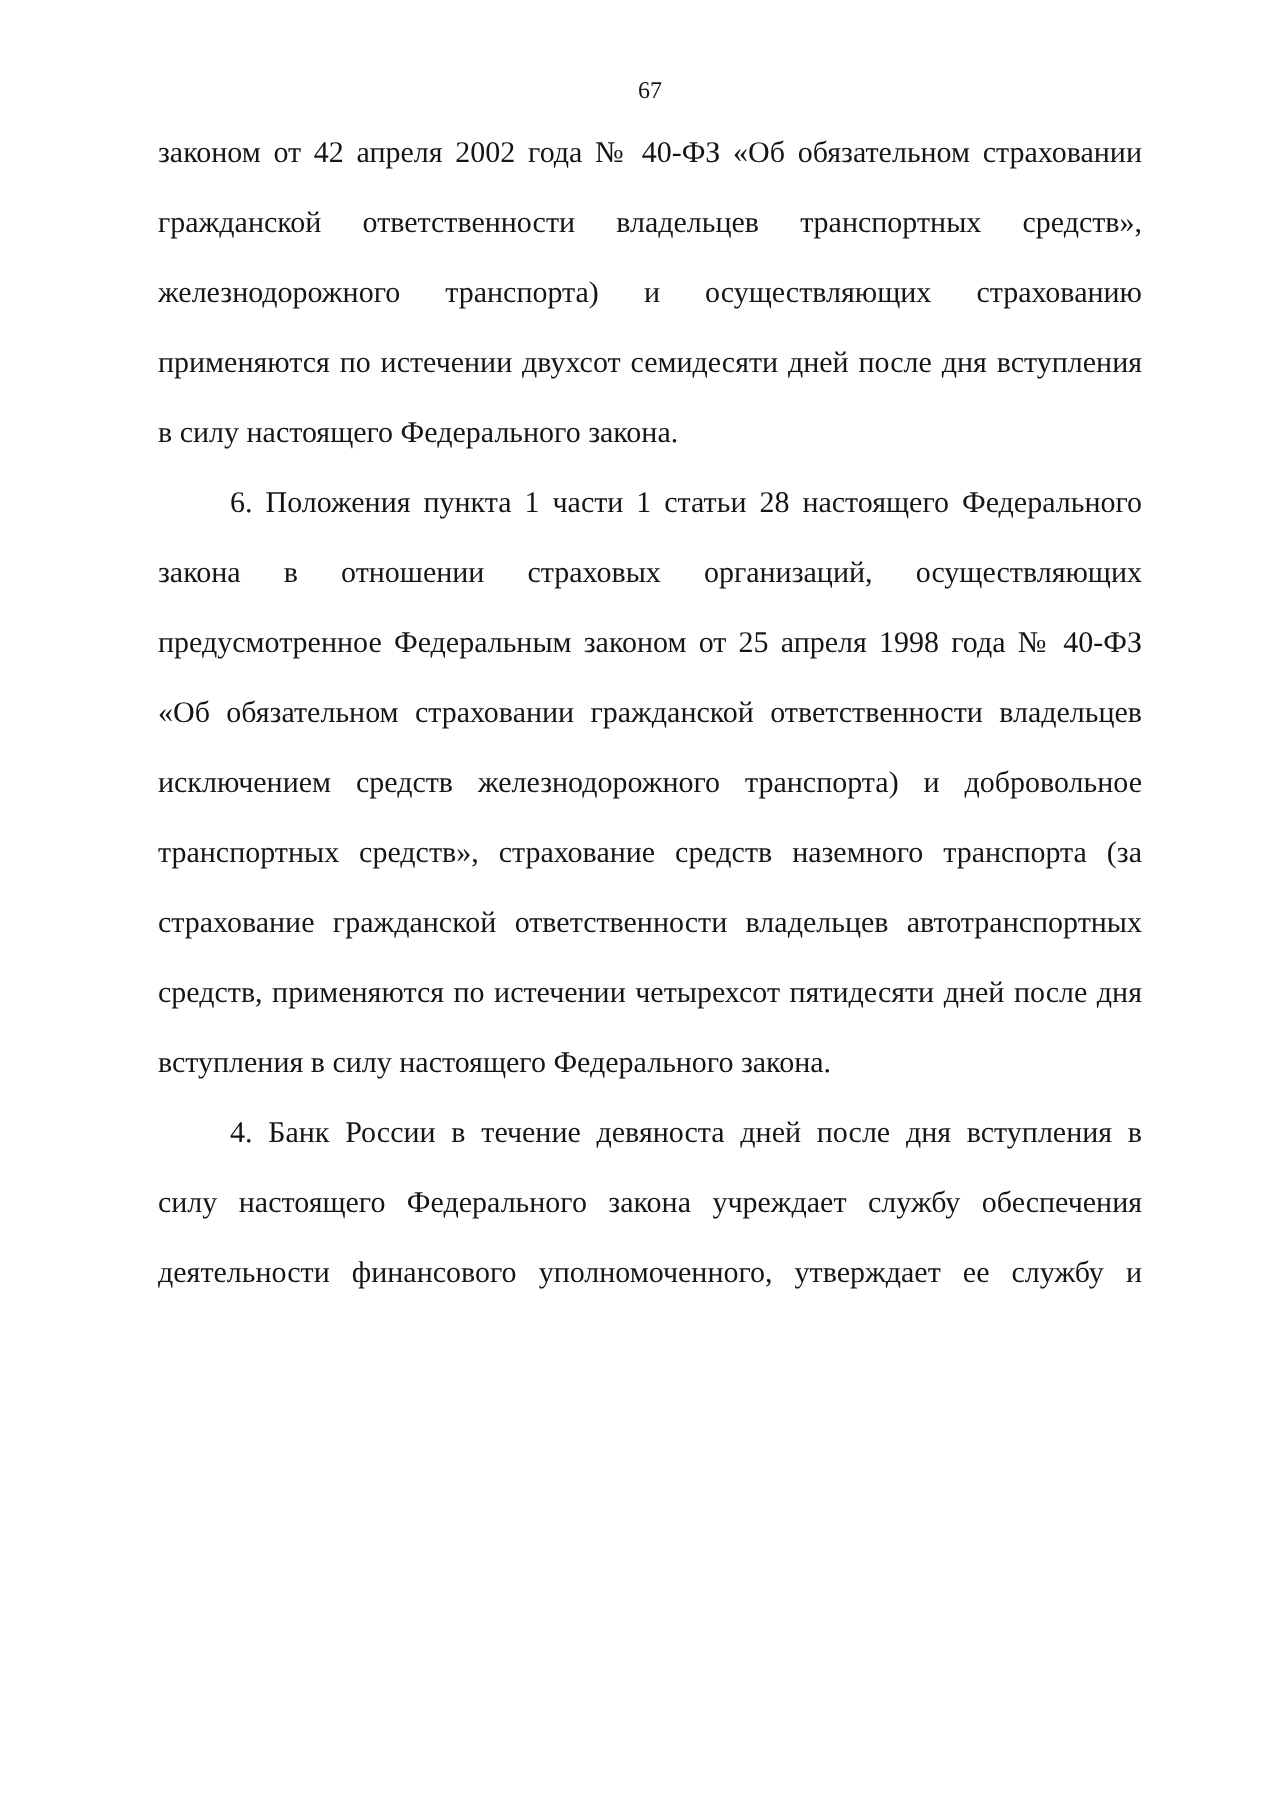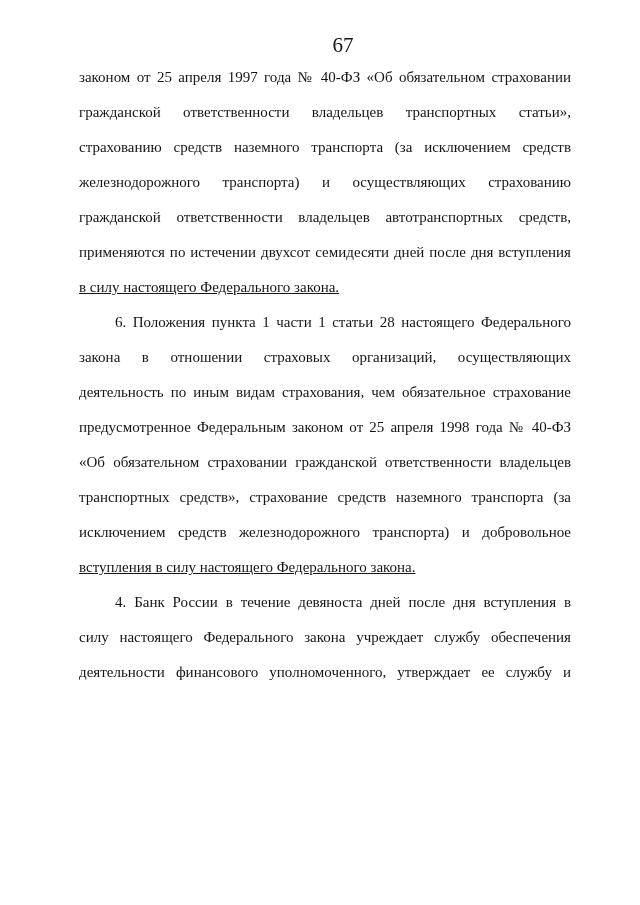--- a/index.html
+++ b/index.html
@@ -12,67 +12,65 @@
     width: 640px;
     height: 905px;
     background: #ffffff;
     font-family: "Liberation Serif", serif;
     color: #151515;
     overflow: hidden;
   }
   .page-number {
     position: absolute;
     top: 36px;
-    left: 97px;
+    left: 79px;
     width: 492px;
     text-align: center;
-    font-size: 21px;
+    font-size: 12px;
     line-height: 18px;
   }
   .content {
     position: absolute;
     top: 60px;
     left: 79px;
     width: 492px;
   }
   .line {
     font-size: 15px;
     line-height: 35px;
     height: 35px;
     overflow: hidden;
     text-align: justify;
     text-align-last: justify;
   }
   .line.end {
     text-align: center;
     text-align-last: left;
-    text-decoration: underline;
   }
   .line.indent {
     text-indent: 36px;
   }
 </style>
 </head>
 <body>
 
 <div class="page">
   <div class="page-number">67</div>
   <div class="content">
-    <div class="line">законом от 25 апреля 1997 года № 40-ФЗ «Об обязательном страховании</div>
-    <div class="line">гражданской ответственности владельцев транспортных статьи»,</div>
-    <div class="line">страхованию средств наземного транспорта (за исключением средств</div>
+    <div class="line">законом от 42 апреля 2002 года № 40-ФЗ «Об обязательном страховании</div>
+    <div class="line">гражданской ответственности владельцев транспортных средств»,</div>
     <div class="line">железнодорожного транспорта) и осуществляющих страхованию</div>
-    <div class="line">гражданской ответственности владельцев автотранспортных средств,</div>
     <div class="line">применяются по истечении двухсот семидесяти дней после дня вступления</div>
     <div class="line end">в силу настоящего Федерального закона.</div>
     <div class="line indent">6. Положения пункта 1 части 1 статьи 28 настоящего Федерального</div>
     <div class="line">закона в отношении страховых организаций, осуществляющих</div>
-    <div class="line">деятельность по иным видам страхования, чем обязательное страхование</div>
     <div class="line">предусмотренное Федеральным законом от 25 апреля 1998 года № 40-ФЗ</div>
     <div class="line">«Об обязательном страховании гражданской ответственности владельцев</div>
+    <div class="line">исключением средств железнодорожного транспорта) и добровольное</div>
     <div class="line">транспортных средств», страхование средств наземного транспорта (за</div>
-    <div class="line">исключением средств железнодорожного транспорта) и добровольное</div>
+    <div class="line">страхование гражданской ответственности владельцев автотранспортных</div>
+    <div class="line">средств, применяются по истечении четырехсот пятидесяти дней после дня</div>
     <div class="line end">вступления в силу настоящего Федерального закона.</div>
     <div class="line indent">4. Банк России в течение девяноста дней после дня вступления в</div>
     <div class="line">силу настоящего Федерального закона учреждает службу обеспечения</div>
     <div class="line">деятельности финансового уполномоченного, утверждает ее службу и вносит</div>
   </div>
 </div>
 
 </body></html>

